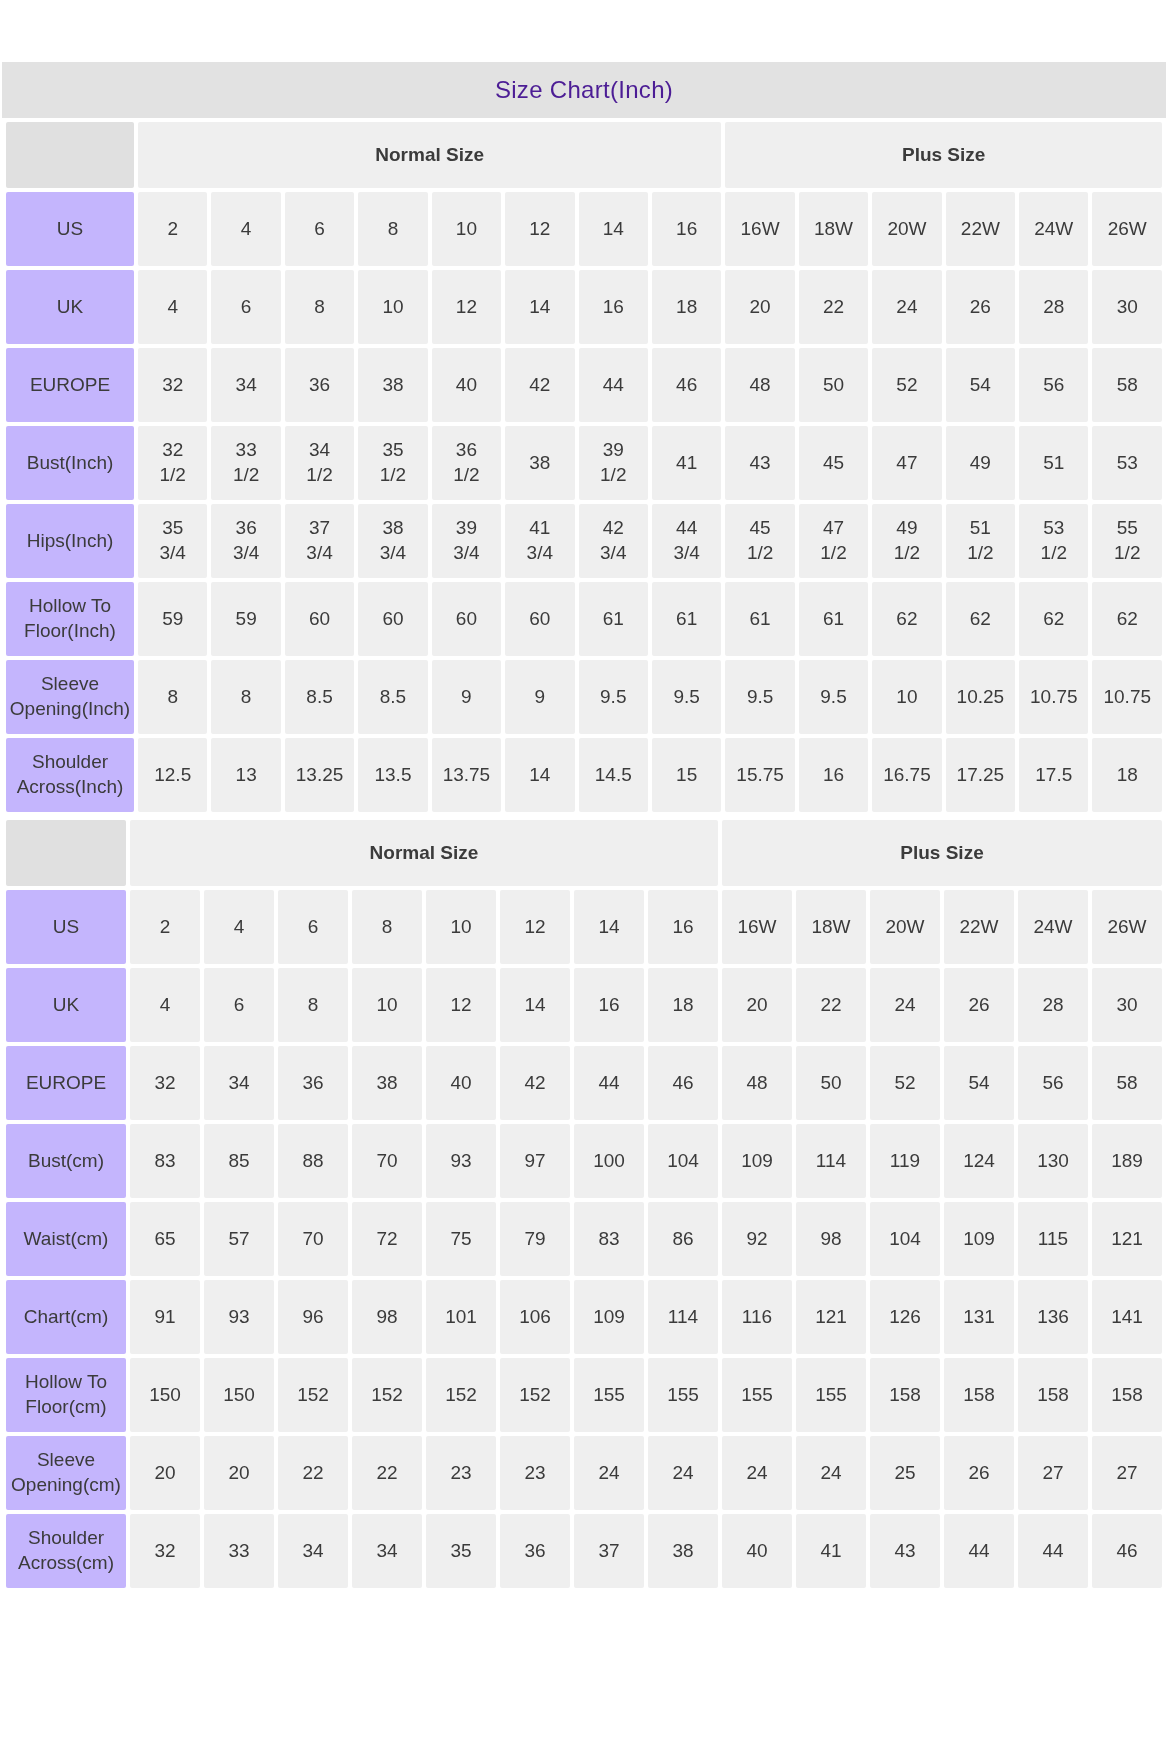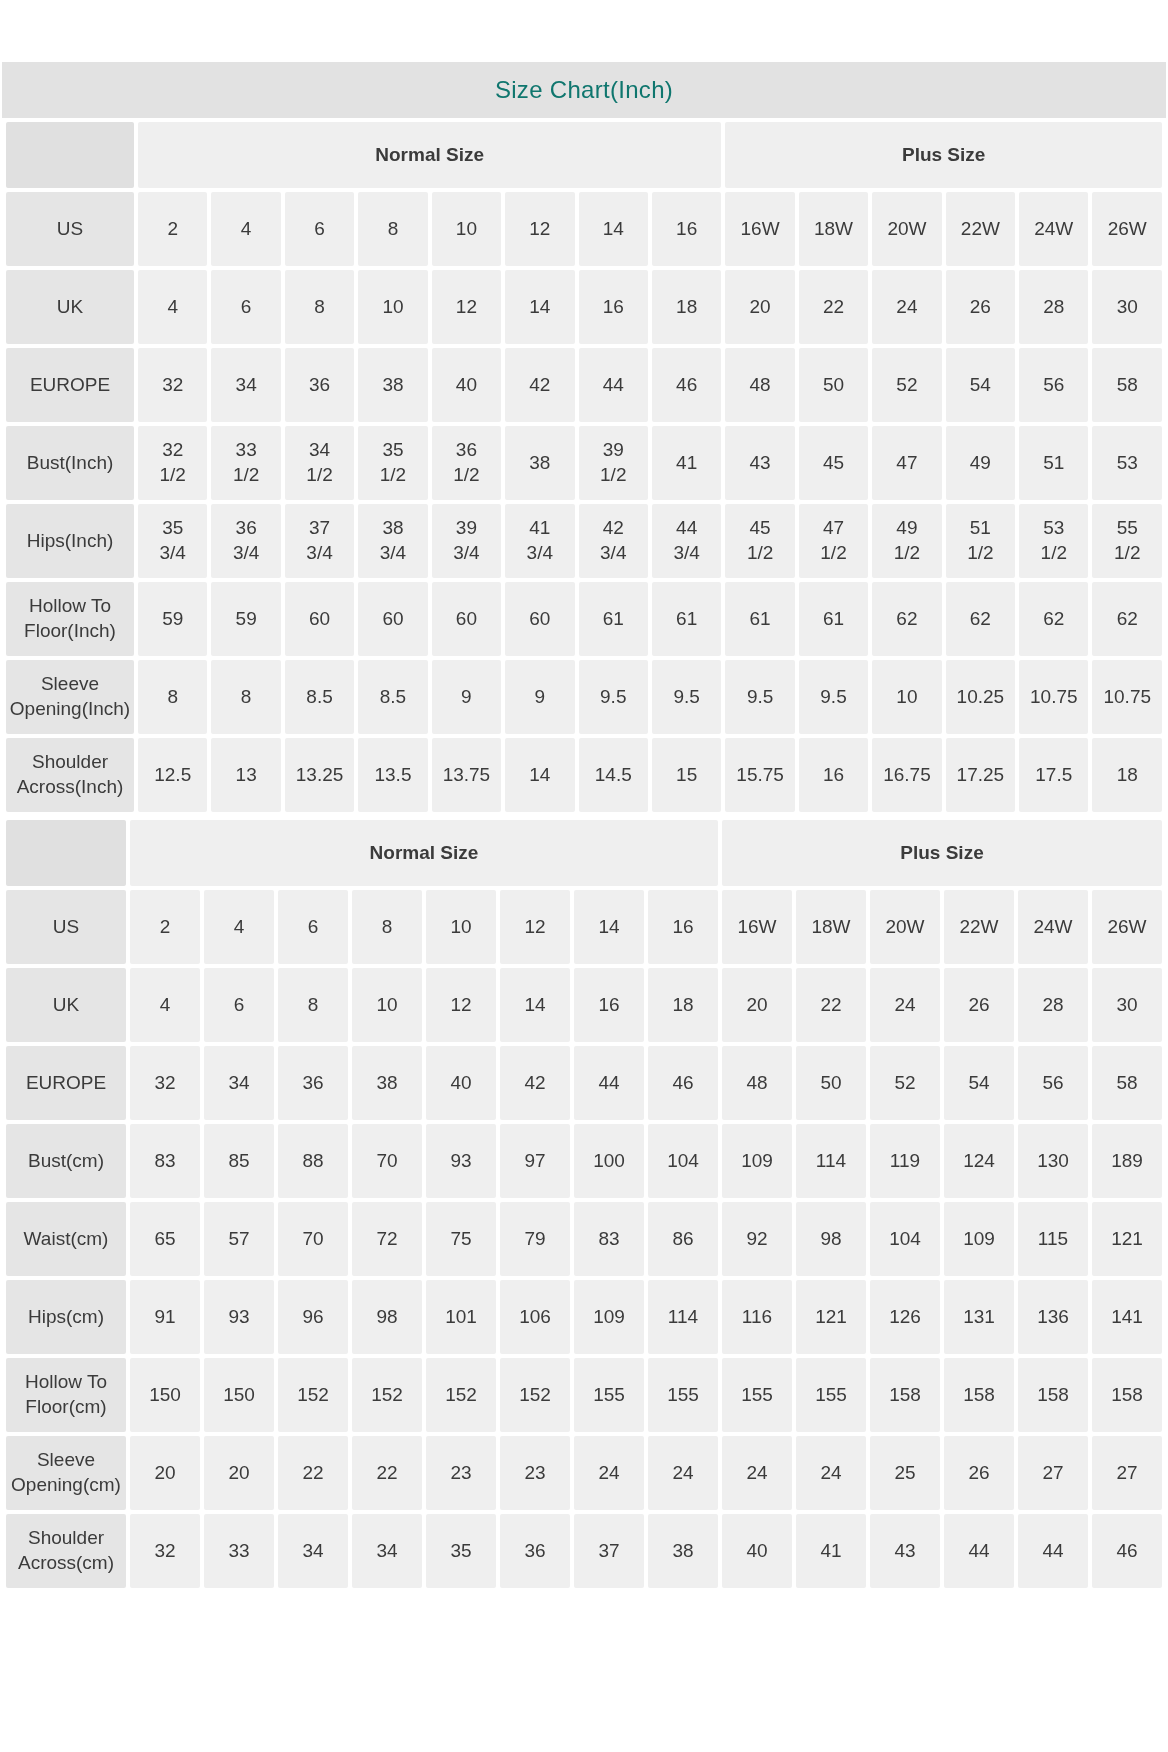--- a/index.html
+++ b/index.html
@@ -15,21 +15,21 @@
     padding: 62px 2px 50px 2px;
     box-sizing: content-box;
   }
   .chart-block { width: 1164px; }
   .title-band {
     background: #e2e2e2;
     height: 56px;
     line-height: 56px;
     text-align: center;
     font-size: 24px;
-    color: #0f766e;
+    color: #4c1d95;
     letter-spacing: 0.3px;
   }
   table.size-chart {
     width: 100%;
     border-collapse: separate;
     border-spacing: 4px;
     table-layout: fixed;
   }
   table.size-chart td {
     text-align: center;
@@ -44,21 +44,21 @@
     background: #efefef;
     height: 62px;
     font-size: 19px;
     font-weight: bold;
   }
   td.corner {
     background: #e0e0e0;
     height: 62px;
   }
   td.lbl {
-    background: #e5e5e5;
+    background: #c4b5fd;
     height: 70px;
   }
   td.val {
     background: #efefef;
     height: 70px;
   }
   col.col-label { width: 128px; }
   .t-cm col.col-label { width: 120px; }
 </style>
 </head>
@@ -333,21 +333,21 @@
             <td class="val">83</td>
             <td class="val">86</td>
             <td class="val">92</td>
             <td class="val">98</td>
             <td class="val">104</td>
             <td class="val">109</td>
             <td class="val">115</td>
             <td class="val">121</td>
           </tr>
           <tr>
-            <td class="lbl">Hips(cm)</td>
+            <td class="lbl">Chart(cm)</td>
             <td class="val">91</td>
             <td class="val">93</td>
             <td class="val">96</td>
             <td class="val">98</td>
             <td class="val">101</td>
             <td class="val">106</td>
             <td class="val">109</td>
             <td class="val">114</td>
             <td class="val">116</td>
             <td class="val">121</td>

